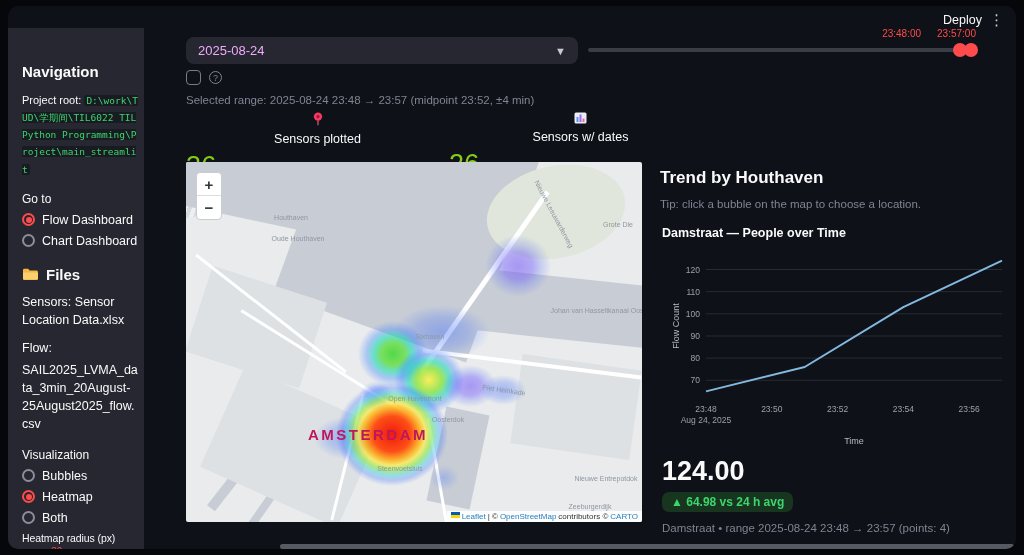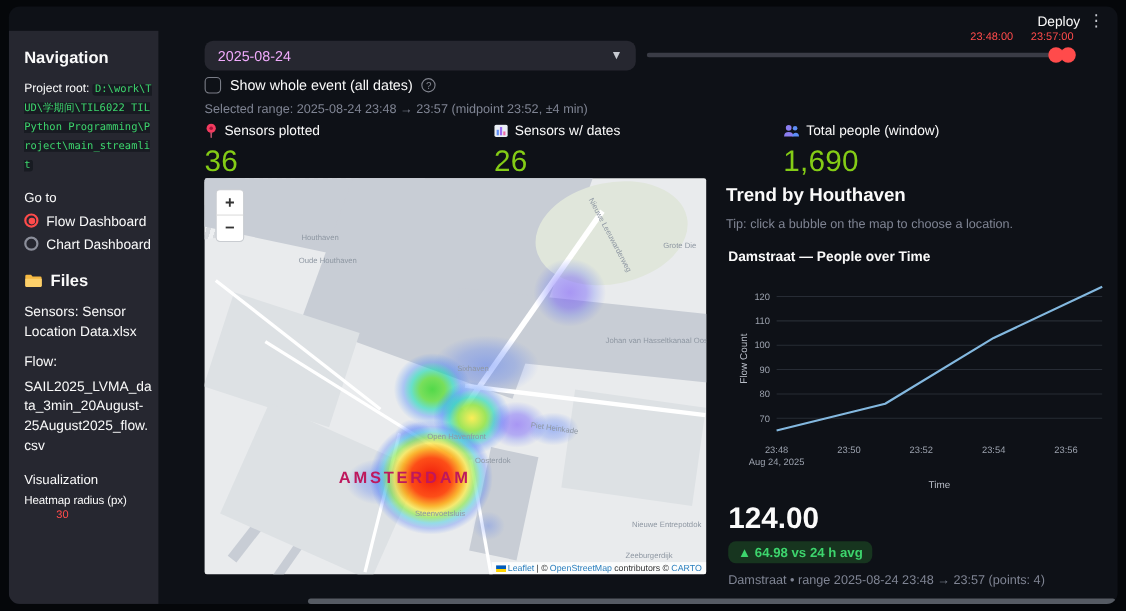--- a/index.html
+++ b/index.html
@@ -6,21 +6,21 @@
   html,body { width:1024px; height:555px; background:#05070a; font-family:"Liberation Sans", sans-serif; overflow:hidden; }
   .frame { position:absolute; inset:0; background:#05070a; }
   .app { position:absolute; left:8px; top:6px; width:1008px; height:543px; background:#0e1117; border-radius:10px; overflow:hidden; }
 
   
   .header { position:absolute; top:0; left:0; right:0; height:30px; z-index:50; }
   .deploy-btn { position:absolute; right:34px; top:7px; color:#fafafa; font-size:12.5px; cursor:pointer; }
   .kebab { position:absolute; right:12px; top:5px; color:#c7cad1; font-size:15px; letter-spacing:0; line-height:18px; cursor:pointer; }
 
   
-  .sidebar { position:absolute; left:0; top:22px; bottom:0; width:136px; background:#262730; padding:16px 6px 0 14px; overflow:hidden; z-index:10; }
+  .sidebar { position:absolute; left:0; top:22px; bottom:0; width:136px; background:#262730; padding:35px 6px 0 14px; overflow:hidden; z-index:10; }
   .sb-title { color:#fafafa; font-size:15px; font-weight:bold; margin-bottom:12px; }
   .sb-small { color:#fafafa; font-size:11px; line-height:1.5; }
   .sb-code { font-family:"DejaVu Sans Mono", monospace; font-size:9.5px; color:#3dd56d; background:#181b22; border-radius:3px; padding:0 2px; word-break:break-all; line-height:1.7; }
   .sb-label { color:#fafafa; font-size:12px; margin:14px 0 6px; }
   .radio-row { display:flex; align-items:center; gap:7px; margin:7px 0; cursor:pointer; }
   .radio { width:13px; height:13px; border-radius:50%; border:2px solid #8b8e9a; flex:0 0 auto; position:relative; background:transparent; }
   .radio.selected { border-color:#ff4b4b; }
   .radio.selected::after { content:""; position:absolute; left:1.5px; top:1.5px; width:6px; height:6px; border-radius:50%; background:#ff4b4b; }
   .radio-label { color:#fafafa; font-size:12.5px; white-space:nowrap; display:flex; align-items:center; gap:4px; }
   .sb-h2 { display:flex; align-items:center; gap:7px; color:#fafafa; font-size:15px; font-weight:bold; margin:18px 0 10px; }
@@ -44,21 +44,21 @@
 
   .chk-row { position:absolute; left:42px; top:64px; display:flex; align-items:center; gap:8px; cursor:pointer; }
   .chk-box { width:15px; height:15px; border:1.5px solid #7a7d87; border-radius:4px; background:transparent; }
   .chk-label { color:#fafafa; font-size:13px; }
   .help-icon { width:13px; height:13px; border:1px solid #81848e; border-radius:50%; color:#81848e; font-size:9px; display:flex; align-items:center; justify-content:center; }
   .caption { color:#7f8493; font-size:11.5px; }
   .sel-range { position:absolute; left:42px; top:88px; }
 
   .metrics { position:absolute; left:42px; top:106px; display:flex; }
   .metric { width:263px; }
-  .metric .m-label { display:flex; align-items:center; gap:6px; color:#fafafa; font-size:12.5px; }
+  .metric .m-label { display:flex; align-items:center; gap:6px; color:#fafafa; font-size:12.5px;flex-direction:column; }
   .metric .m-value { color:#84cc16; font-size:27px; margin-top:5px; letter-spacing:0.2px; }
 
   
   .map { position:absolute; left:42px; top:156px; width:456px; height:360px; background:#e9ebed; overflow:hidden; border-radius:2px; }
   .water { position:absolute; background:#c8cdd5; }
   .park { position:absolute; background:#e0e6db; border-radius:50%; }
   .block { position:absolute; background:#dde1e4; }
   .road { position:absolute; background:#ffffff; }
   .rail { position:absolute; background:repeating-linear-gradient(115deg, #d7dade 0 4px, #edeff1 4px 8px); }
   .heat { position:absolute; border-radius:50%; }
@@ -66,21 +66,21 @@
   .heat-blue { background:radial-gradient(closest-side, rgba(64,110,250,0.42), rgba(64,110,250,0.26) 55%, transparent); }
   .heat-bluefaint { background:radial-gradient(closest-side, rgba(64,110,250,0.28), transparent); }
   .heat-green { background:radial-gradient(closest-side, rgba(70,215,60,0.92), rgba(92,220,55,0.8) 32%, rgba(0,214,175,0.55) 55%, rgba(45,120,255,0.33) 75%, transparent); }
   .heat-yellow { background:radial-gradient(closest-side, rgba(252,238,80,0.95), rgba(140,228,55,0.8) 36%, rgba(0,214,175,0.55) 58%, rgba(45,120,255,0.33) 78%, transparent); }
   .heat-hot { background:radial-gradient(closest-side, rgba(240,15,0,0.95), rgba(255,61,0,0.9) 34%, rgba(255,166,0,0.8) 50%, rgba(250,233,58,0.7) 60%, rgba(126,232,58,0.6) 70%, rgba(46,201,224,0.45) 80%, rgba(60,110,255,0.3) 89%, transparent); }
   .map-label { position:absolute; color:#8e97a2; font-size:7px; white-space:nowrap; transform:translate(-50%,-50%); z-index:5; }
   .city-label { position:absolute; left:122px; top:264px; color:#be185d; font-size:15px; font-weight:bold; letter-spacing:2.5px; z-index:4; }
   .zoomctl { position:absolute; left:10px; top:10px; width:26px; background:#fff; border:1px solid #c9ccd1; border-radius:4px; z-index:20; }
   .zoomctl div { height:23px; display:flex; align-items:center; justify-content:center; color:#333; font-size:15px; font-weight:bold; cursor:pointer; }
   .zoomctl div:first-child { border-bottom:1px solid #ddd; }
-  .attrib { position:absolute; right:0; bottom:0; background:rgba(255,255,255,0.82); color:#333; font-size:8px; padding:1px 4px; z-index:20; display:flex; align-items:center; gap:2px; }
+  .attrib { position:absolute; right:0; bottom:0; background:rgba(255,255,255,0.82); color:#333; font-size:8px; padding:1px 4px; z-index:20; display:flex; align-items:flex-start; gap:2px; }
   .attrib .lnk { color:#2a7fbe; }
   .ua-flag { display:inline-block; width:9px; height:6px; background:linear-gradient(#005bbb 0 50%, #ffd500 50% 100%); }
 
   
   .rightcol { position:absolute; left:516px; top:156px; width:356px; height:380px; }
   .trend-title { position:absolute; left:0; top:6px; color:#fafafa; font-size:17px; font-weight:bold; }
   .trend-tip { position:absolute; left:0; top:36px; }
   .chart-title { position:absolute; left:2px; top:64px; color:#fafafa; font-size:12.5px; font-weight:bold; }
   .chart { position:absolute; left:10px; top:82px; }
   .big-value { position:absolute; left:2px; top:294px; color:#fafafa; font-size:27px; font-weight:600; }
@@ -126,20 +126,34 @@
             <path d="M1 2 q0-1.2 1.2-1.2 h4 l1.4 1.6 h7 q1.2 0 1.2 1.2 v7 q0 1.2-1.2 1.2 h-12.4 q-1.2 0-1.2-1.2 z" fill="#f5b942"></path>
             <path d="M1 4.4 h15 v6.2 q0 1.2-1.2 1.2 h-12.6 q-1.2 0-1.2-1.2 z" fill="#fcd06b"></path>
           </svg>
       <span>Files</span>
     </div>
     <div class="sb-text">Sensors: Sensor Location Data.xlsx</div>
     <div class="sb-text" style="margin-top:10px">Flow:</div>
     <div class="sb-text">SAIL2025_LVMA_data_3min_20August-25August2025_flow.csv</div>
 
     <div class="sb-label">Visualization</div>
+    <div>
+      <div class="radio-row">
+        <span class="radio"></span>
+        <span class="radio-label">Bubbles</span>
+      </div>
+      <div class="radio-row">
+        <span class="radio selected"></span>
+        <span class="radio-label">Heatmap</span>
+      </div>
+      <div class="radio-row">
+        <span class="radio"></span>
+        <span class="radio-label">Both</span>
+      </div>
+    </div>
 
     <div class="slider-label" style="">Heatmap radius (px)</div>
     <div class="slider-wrap">
       <span class="slider-val" style="left:30%">30</span>
 
     </div>
 
   </div>
 
   <div class="main">
@@ -156,21 +170,20 @@
       </div>
       <div class="track">
         <div class="range"></div>
         <div class="handle handle2"></div>
         <div class="handle"></div>
       </div>
     </div>
 
     <div class="chk-row">
       <span class="chk-box"></span>
-      <span class="chk-label">Show whole event (all dates)</span>
       <span class="help-icon">?</span>
     </div>
 
     <div class="caption sel-range">Selected range: 2025-08-24 23:48 → 23:57 (midpoint 23:52, ±4 min)</div>
 
     <div class="metrics">
       <div class="metric">
         <div class="m-label">
           <svg width="12" height="14" viewBox="0 0 12 14">
                 <circle cx="6" cy="4.6" r="4.2" fill="#f23b5f"></circle>
@@ -185,32 +198,20 @@
         <div class="m-label">
           <svg width="13" height="12" viewBox="0 0 13 12">
                 <rect x="0.5" y="0.5" width="12" height="11" rx="1.5" fill="#e9eef5"></rect>
                 <rect x="2.5" y="5" width="2" height="5" fill="#5d8df5"></rect>
                 <rect x="5.5" y="2.5" width="2" height="7.5" fill="#9b6df2"></rect>
                 <rect x="8.5" y="6.5" width="2" height="3.5" fill="#f06ba8"></rect>
               </svg>
           <span>Sensors w/ dates</span>
         </div>
         <div class="m-value">26</div>
-      </div>
-      <div class="metric">
-        <div class="m-label">
-          <svg width="15" height="12" viewBox="0 0 15 12">
-                <circle cx="5" cy="3.2" r="2.6" fill="#8b7df0"></circle>
-                <path d="M0.8 11 q0-4 4.2-4 q4.2 0 4.2 4 z" fill="#8b7df0"></path>
-                <circle cx="10.8" cy="3.6" r="2.1" fill="#5d8df5"></circle>
-                <path d="M8.4 11 q0.2-3.4 3-3.4 q2.8 0 3 3.4 z" fill="#5d8df5"></path>
-              </svg>
-          <span>Total people (window)</span>
-        </div>
-        <div class="m-value">1,690</div>
       </div>
     </div>
 
     <div class="map">
 
       <div class="rail" style="left:-8px;top:-6px;width:150px;height:52px;transform:rotate(-8deg)"></div>
       <div class="water" style="left:-16px;top:-24px;width:210px;height:86px;transform:rotate(12deg)"></div>
       <div class="water" style="left:118px;top:-44px;width:205px;height:216px;transform:rotate(20deg)"></div>
       <div class="water" style="left:228px;top:112px;width:236px;height:62px;transform:rotate(6deg)"></div>
       <div class="water" style="left:250px;top:248px;width:44px;height:96px;transform:rotate(12deg)"></div>

